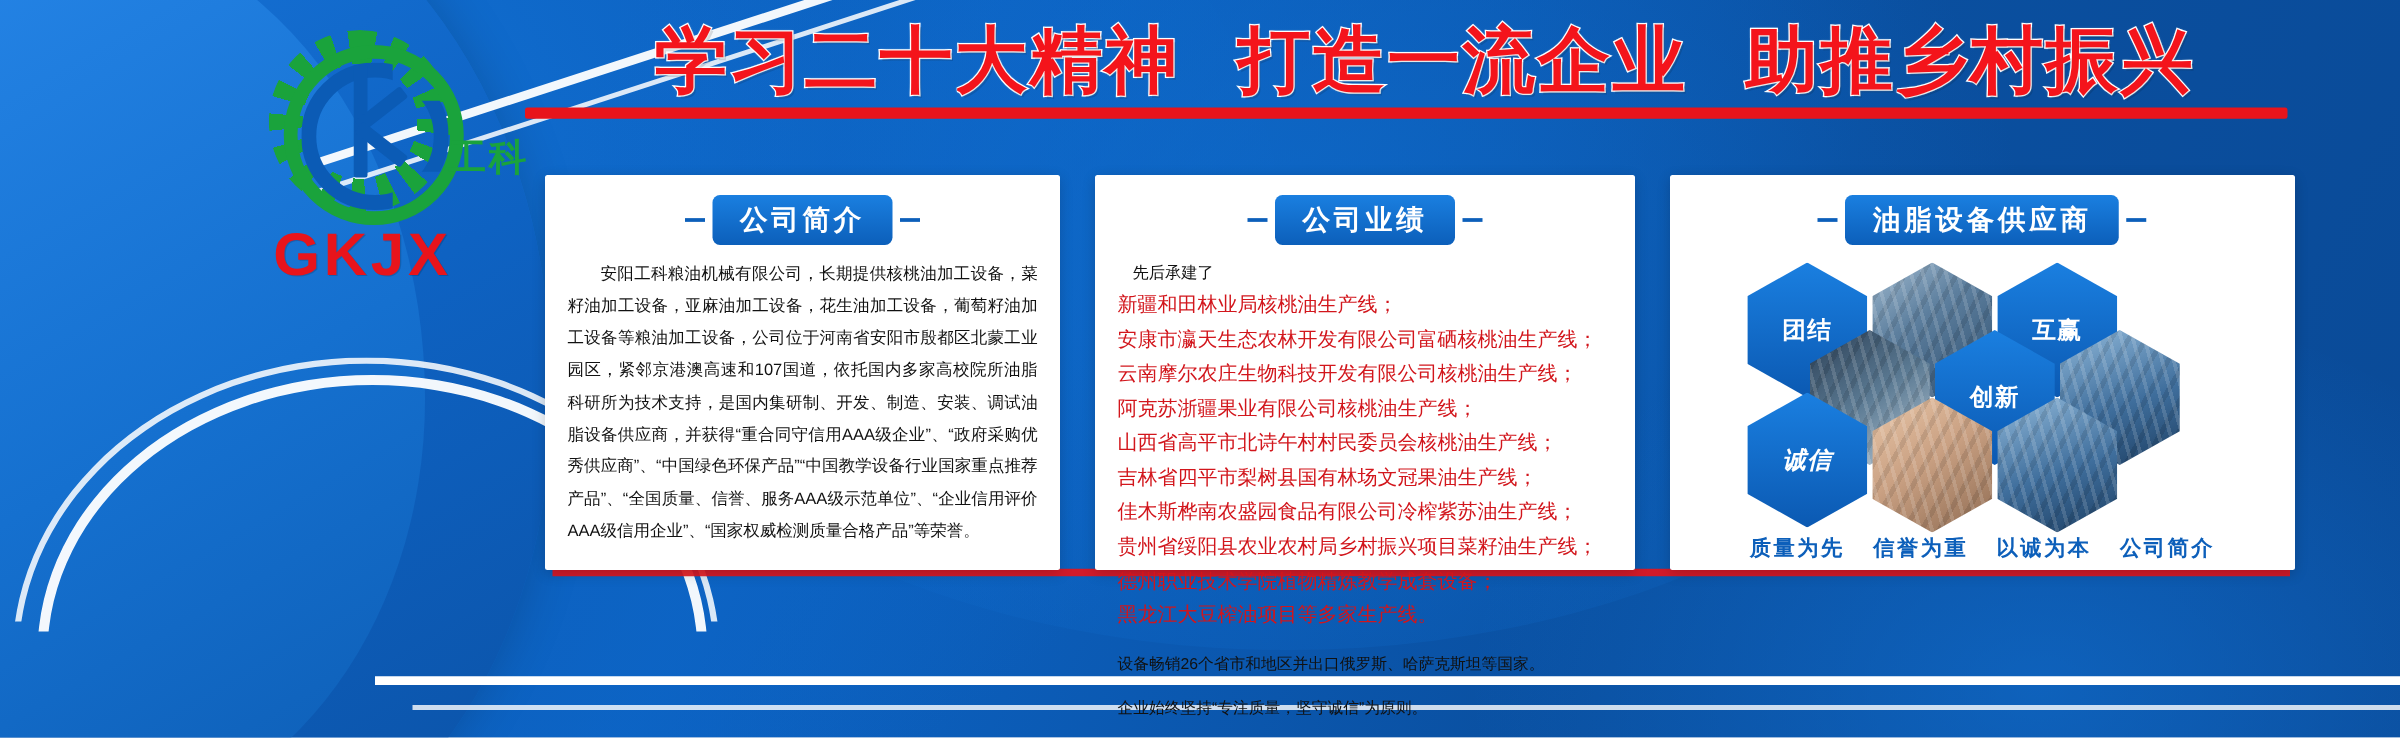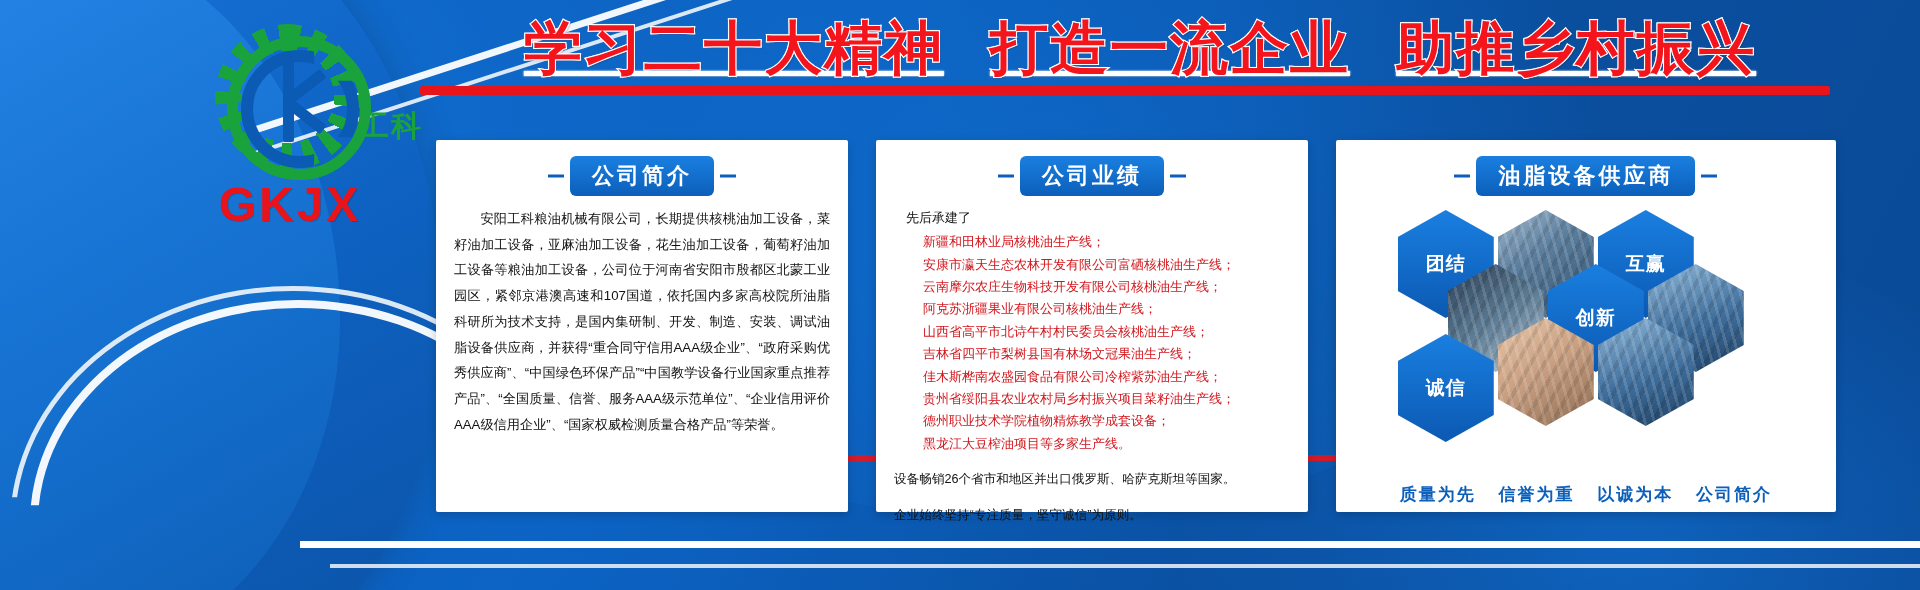--- a/index.html
+++ b/index.html
@@ -217,29 +217,29 @@
     text-align: center;
     color: #f4141b;
     font-size: 58px;
     font-weight: 800;
     letter-spacing: 2px;
     -webkit-text-stroke: 2px #ffffff;
     paint-order: stroke fill;
     text-shadow: 0 0 2px #fff, 2px 2px 0 rgba(0,0,0,.12);
     white-space: nowrap;
   }
-  .headline span { margin: 0 14px; text-decoration: underline; }
+  .headline span { margin: 0 14px; }
 
   
   .cards {
     position: absolute;
     left: 436px;
     top: 140px;
     width: 1400px;
-    height: 372px;
+    height: 316px;
     display: flex;
     gap: 28px;
   }
   .card {
     background: #ffffff;
     border-radius: 2px;
     position: relative;
     box-shadow: 0 3px 10px rgba(0,0,0,.18);
     padding: 14px 18px 12px;
     box-sizing: border-box;
@@ -276,23 +276,22 @@
     color: #111;
     font-size: 13.2px;
     line-height: 1.95;
     text-align: justify;
     text-indent: 2em;
   }
   .lead { color: #111; font-size: 13px; line-height: 1.8; margin: 0 12px 2px; }
   .ach-list { margin: 0; padding: 0; list-style: none; }
   .ach-list li {
     color: #d2161c;
-    font-size: 13px;
+    font-size: 16px;
     line-height: 1.72;
-    margin-left: 29px;
   }
   .tail { color: #111; font-size: 12.6px; line-height: 1.72; margin-top: 14px; }
 
   
   .hex-wrap {
     position: relative;
     width: 100%;
     height: 200px;
     margin-top: 2px;
   }
@@ -321,21 +320,21 @@
       repeating-linear-gradient(75deg, rgba(255,255,255,.18) 0 3px, rgba(255,255,255,0) 3px 9px),
       repeating-linear-gradient(-60deg, rgba(0,0,0,.12) 0 4px, rgba(0,0,0,0) 4px 12px);
     opacity: .8;
   }
   .hex-p1 { left: 44px;  top: 4px;  }
   .hex-p2 { left: 144px; top: 4px;  }  
   .hex-p3 { left: 244px; top: 4px;  }
   .hex-p4 { left: 94px;  top: 58px; }  
   .hex-p5 { left: 194px; top: 58px; }
   .hex-p6 { left: 294px; top: 58px; }  
-  .hex-p7 { left: 44px;  top: 128px;}
+  .hex-p7 { left: 44px;  top: 108px; font-style: italic;}
   .hex-p8 { left: 144px; top: 112px;}  
   .hex-p9 { left: 244px; top: 112px;}  
 
   .slogan {
     position: absolute;
     left: 0; right: 0;
     bottom: 6px;
     text-align: center;
     color: #0c5fba;
     font-size: 17px;

